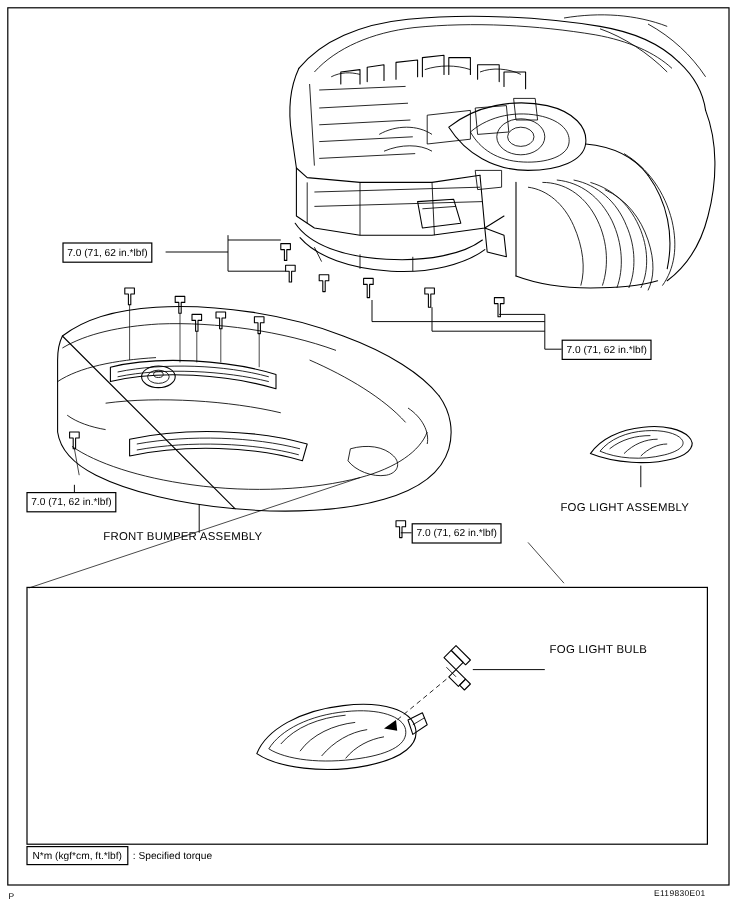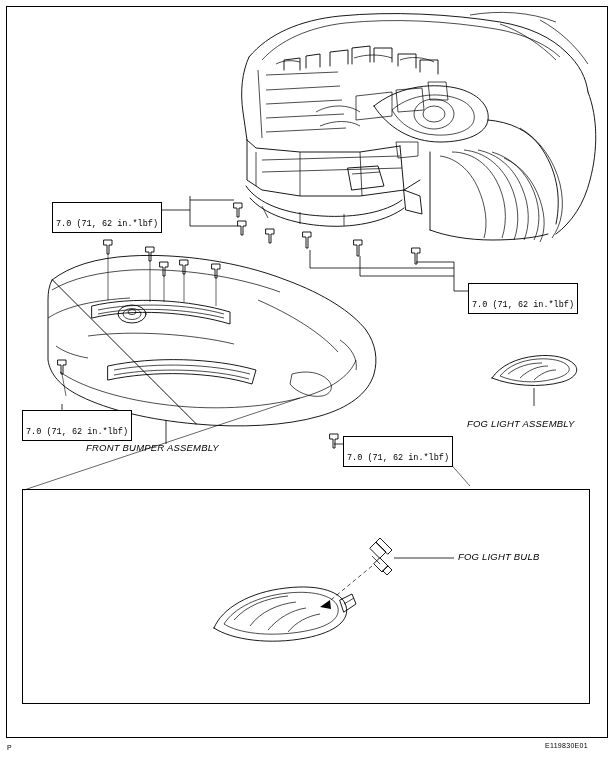--- a/index.html
+++ b/index.html
@@ -35,30 +35,28 @@
     height: 762px;
     overflow: visible;
   }
   .lbl {
     position: absolute;
     font-size: 8.5px;
     line-height: 11px;
     white-space: nowrap;
     background: #ffffff;
     border: 1px solid #000;
-    padding: 16px 3px 2px 3px;
+    padding: 2px 3px 2px 3px;
     box-sizing: border-box;
-    font-family: Liberation Mono, monospace;
   }
   .plain {
     position: absolute;
     font-size: 9.5px;
     white-space: nowrap;
     letter-spacing: 0.2px;
-    font-style: italic;
   }
   .footnote {
     position: absolute;
     font-size: 8.5px;
     white-space: nowrap;
   }
   .footnote .boxed {
     border: 1px solid #000;
     padding: 2px 4px;
     display: inline-block;
@@ -322,20 +320,23 @@
   <div class="lbl" style="left:468px; top:283px;">7.0 (71, 62 in.*lbf)</div>
 
   <div class="lbl" style="left:22px; top:410px;">7.0 (71, 62 in.*lbf)</div>
 
   <div class="lbl" style="left:343px; top:436px;">7.0 (71, 62 in.*lbf)</div>
 
   <div class="plain" style="left:86px; top:442px;">FRONT BUMPER ASSEMBLY</div>
 
   <div class="plain" style="left:467px; top:418px;">FOG LIGHT ASSEMBLY</div>
 
-  <div class="plain" style="left:458px; top:551px;">FOG LIGHT BULB</div>
-
+  <div class="plain" style="left:458px; top:536px;">FOG LIGHT BULB</div>
+
+  <div class="footnote" style="left:22px; top:705px;">
+    <span class="boxed">N*m (kgf*cm, ft.*lbf)</span><span style="display:inline-block; padding-left:4px;">: Specified torque</span>
+  </div>
 
   <div class="code" style="left:545px; top:742px;">E119830E01</div>
 
   <div class="pmark" style="left:7px; top:744px;">P</div>
 
 </div>
 
 </body></html>

